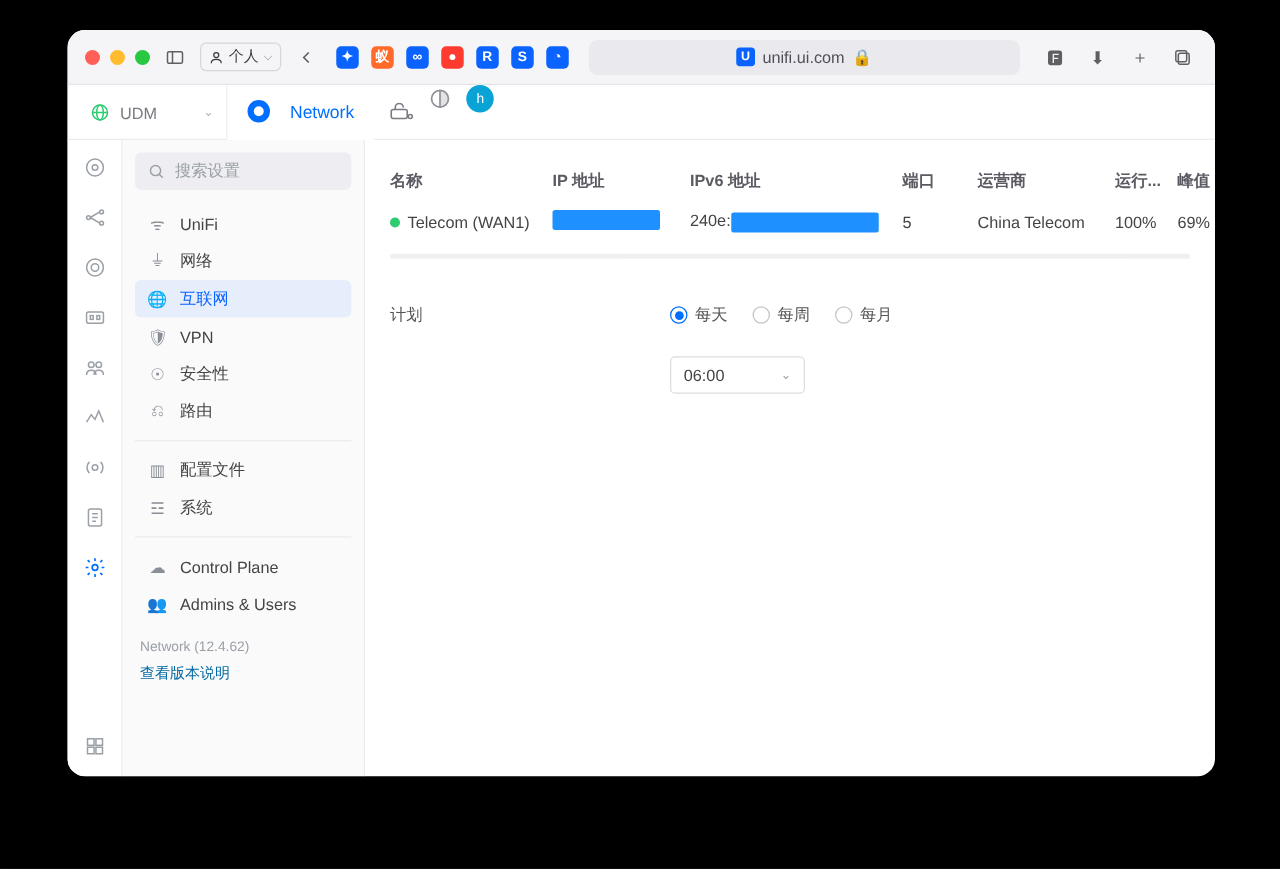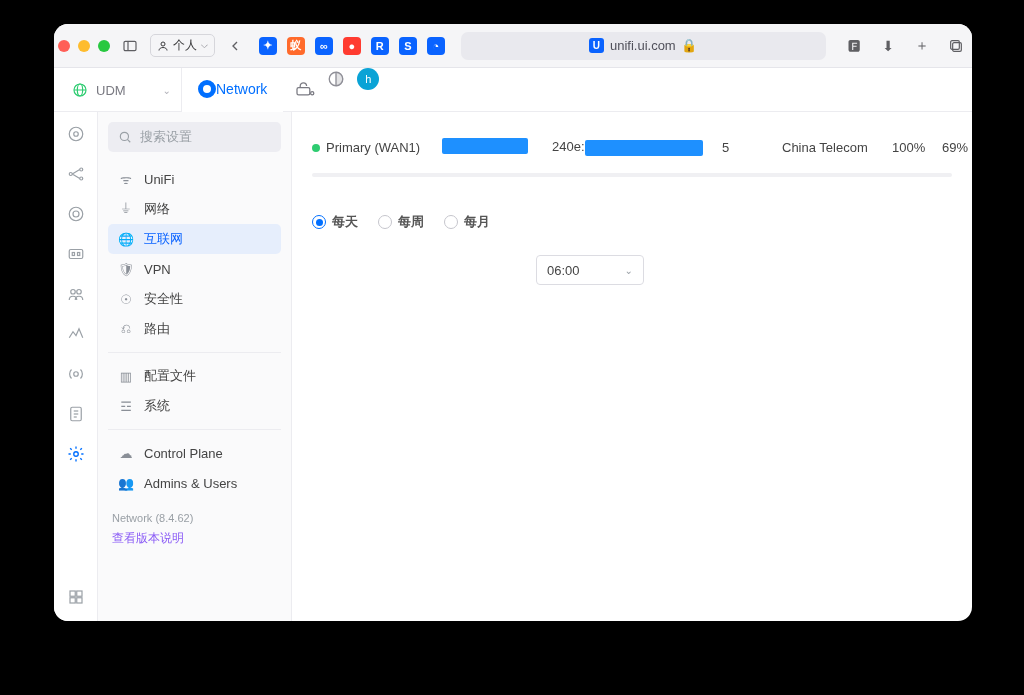--- a/index.html
+++ b/index.html
@@ -5,21 +5,21 @@
   * { box-sizing: border-box; margin: 0; padding: 0; }
   html, body { width: 1024px; height: 695px; background: #000; font-family: -apple-system, "Helvetica Neue", Arial, sans-serif; }
   .window {
     position: absolute; left: 54px; top: 24px; width: 918px; height: 597px;
     background: #fff; border-radius: 14px; box-shadow: 0 25px 60px rgba(0,0,0,.5);
     display: flex; flex-direction: column; overflow: hidden;
   }
 
   
   .titlebar {
-    height: 44px; display: flex; align-items: center; gap: 8px; padding: 0 4px;
+    height: 44px; display: flex; align-items: center; gap: 8px; padding: 0 14px;
     background: #f5f5f7; border-bottom: 1px solid #e5e5ea;
   }
   .traffic { display: flex; gap: 8px; }
   .traffic span { width: 12px; height: 12px; border-radius: 50%; display: block; }
   .t-red { background: #ff5f57; } .t-yel { background: #febc2e; } .t-grn { background: #28c840; }
   .tb-btn { width: 24px; height: 24px; border-radius: 5px; display: flex; align-items: center; justify-content: center; color: #5f5f63; font-size: 14px; }
   .tb-btn svg { width: 16px; height: 16px; }
   .profile-btn {
     display: flex; align-items: center; gap: 4px; border: 1px solid #d6d6db; border-radius: 5px;
     padding: 2px 6px; font-size: 12px; color: #3a3a3c;
@@ -39,21 +39,21 @@
     height: 44px; display: flex; align-items: flex-start; padding: 0 16px 0 10px; gap: 0;
     border-bottom: 1px solid #ececf0; background:#fff;
   }
   .site-sel {
     display:flex; align-items:center; gap:8px; width:118px; height:44px; padding-left:8px;
     color:#7a7a82; font-size:13px; border-right:1px solid #ececf0;
   }
   .site-sel .chev { margin-left:auto; margin-right:10px; color:#b0b0b8; font-size:10px;}
   .globe-ic { color:#2ecc71;}
   .tab-active {
-    height:44px; display:flex; align-items:center; gap:0; padding:0 16px; font-size:14px; color:#006fff;
+    height:44px; display:flex; align-items:center; gap:16px; padding:0 16px; font-size:14px; color:#006fff;
     border-bottom:2px solid transparent; position:relative; background:#fff;
   }
   .tab-active::after { content:""; position:absolute; left:0; right:0; bottom:-1px; height:2px; background:#fff;}
   .tab-ring { width:18px;height:18px;border-radius:50%;border:5px solid #006fff; }
   .tab-sec { width:44px; height:44px; display:flex;align-items:center;justify-content:center;color:#7a7a82;}
   .unifi-logo { flex:1; text-align:center; color:#c9c9cf; font-size:15px; letter-spacing:1px;}
   .head-right { display:flex; gap:12px; align-items:center; }
   .theme-ic { color:#8f8f97;}
   .avatar { width:22px; height:22px; border-radius:50%; background:#0aa3d6; color:#fff; display:flex;align-items:center;justify-content:center;font-size:11px;}
 
@@ -72,37 +72,37 @@
     height:30px; background:#ededf2; border-radius:5px; display:flex; align-items:center; gap:8px; padding:0 10px;
     color:#9aa0a6; font-size:13px;
   }
   .nav-list { margin-top:12px; display:flex; flex-direction:column; }
   .nav-item { height:30px; display:flex; align-items:center; gap:10px; padding:0 10px; border-radius:5px; color:#444; font-size:13px;}
   .nav-item .nic { width:16px; text-align:center; color:#8a8f97;}
   .nav-item.active { background:#e6eefc; color:#0a63ff;}
   .nav-item.active .nic { color:#0a63ff;}
   .nav-sep { height:1px; background:#ececf0; margin:8px 0;}
   .ver { margin-top:14px; font-size:11px; color:#9aa0a6; padding-left:4px;}
-  .ver a { display:block; color:#8b5cf6; text-decoration:none; margin-top:6px; font-size:12px;}
+  .ver a { display:block; color:#0369a1; text-decoration:none; margin-top:6px; font-size:12px;}
 
   
   .main { flex:1; padding:18px 20px; overflow:auto; }
   .table { width:100%; }
   .thead, .trow { display:grid; grid-template-columns: 130px 110px 170px 60px 110px 50px 40px; align-items:center; font-size:13px;}
   .thead { color:#5a5a62; font-weight:600; padding:6px 0;}
   .trow { color:#444; padding:8px 0;}
   .dot { width:8px;height:8px;border-radius:50%;background:#2ecc71;display:inline-block;margin-right:6px;}
   .redact { height:16px; background:#1e90ff; border-radius:2px; display:inline-block;}
   .wrule { height:4px; background:#f0f0f3; border-radius:2px; margin-top:8px;}
 
   .form { margin-top:36px; font-size:13px; color:#555;}
   .frow { display:flex; align-items:center; margin-bottom:24px;}
   .flab { width:224px;}
   .chk { width:20px;height:20px;border-radius:5px;background:#006fff;display:flex;align-items:center;justify-content:center;color:#fff;font-size:13px;}
-  .radios { display:flex; gap:20px; align-items:center;font-weight:bold;}
+  .radios { display:flex; gap:20px; align-items:center;}
   .radio { display:flex; align-items:center; gap:6px;}
   .rdot { width:14px;height:14px;border-radius:50%;border:1.6px solid #c5c5cc; position:relative;}
   .rdot.sel { border-color:#006fff;}
   .rdot.sel::after { content:"";position:absolute;inset:2.5px;border-radius:50%;background:#006fff;}
   .select { margin-left:224px; width:108px; height:30px; border:1px solid #dcdce2; border-radius:4px; display:flex;align-items:center;justify-content:space-between;padding:0 10px;color:#444;font-size:13px;}
 
   svg { display:block; }
 </style>
 </head>
 <body>
@@ -315,41 +315,51 @@
         <div class="nav-item">
             <span class="nic">☁</span>
             <span>Control Plane</span>
           </div>
         <div class="nav-item">
             <span class="nic">👥</span>
             <span>Admins &amp; Users</span>
           </div>
       </div>
       <div class="ver">
-        <span>Network (8.4.62)</span>
+        <span>Network (12.4.62)</span>
         <a href="#">查看版本说明</a>
       </div>
     </div>
 
     <div class="main">
       <div class="table">
+        <div class="thead">
+          <span>名称</span>
+          <span>IP 地址</span>
+          <span>IPv6 地址</span>
+          <span>端口</span>
+          <span>运营商</span>
+          <span>运行...</span>
+          <span>峰值</span>
+        </div>
         <div class="trow">
-          <span><span class="dot"></span><span>Primary (WAN1)</span></span>
+          <span><span class="dot"></span><span>Telecom (WAN1)</span></span>
           <span><span class="redact" style="width:86px"></span></span>
           <span><span>240e:</span><span class="redact" style="width:118px;vertical-align:middle;"></span></span>
           <span>5</span>
           <span>China Telecom</span>
           <span>100%</span>
           <span>69%</span>
         </div>
         <div class="wrule"></div>
       </div>
 
       <div class="form">
         <div class="frow">
+          <span class="flab">计划</span>
           <div class="radios">
             <label class="radio">
                 <span class="rdot sel"></span>
                 <span>每天</span>
               </label>
             <label class="radio">
                 <span class="rdot"></span>
                 <span>每周</span>
               </label>
             <label class="radio">

